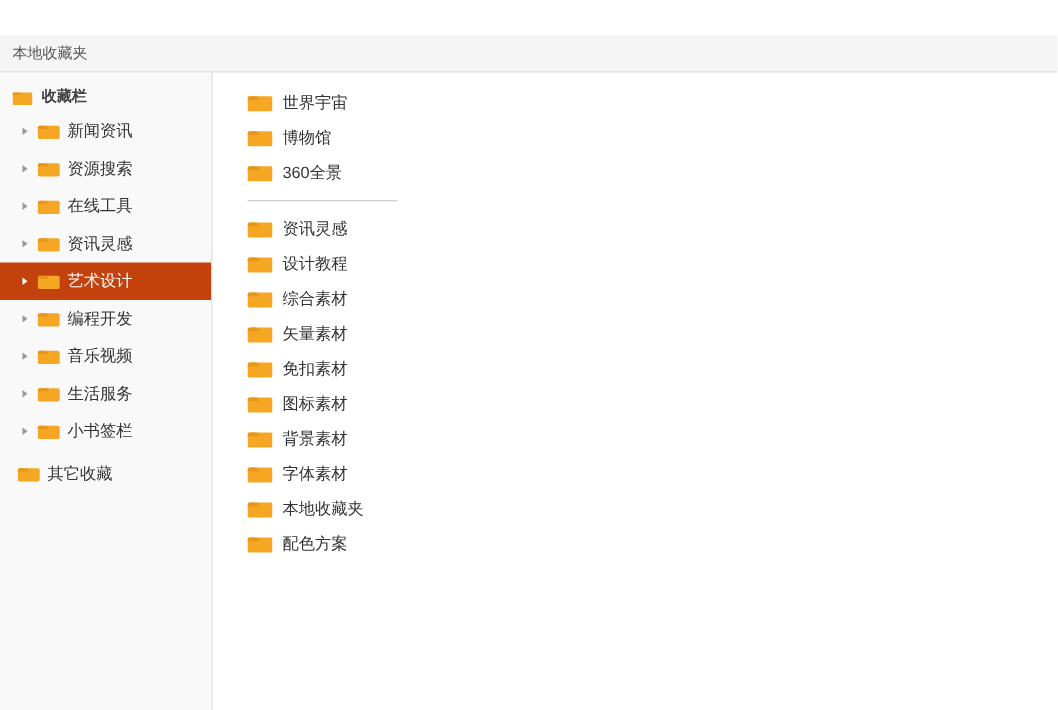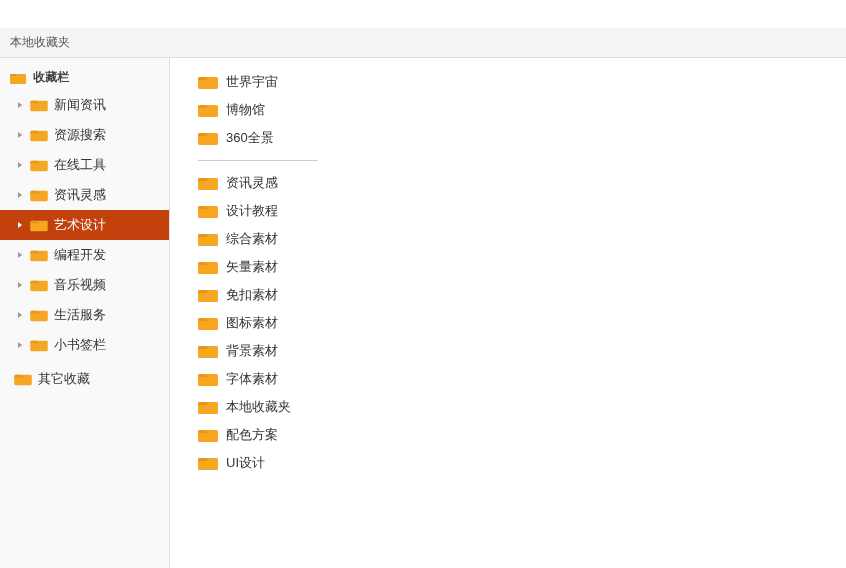--- a/index.html
+++ b/index.html
@@ -432,26 +432,17 @@
           </div>
           <div class="content-item">
             <span class="content-folder-icon">
               <svg viewBox="0 0 20 16" width="20" height="16" xmlns="http://www.w3.org/2000/svg">
       <rect x="0" y="3" width="20" height="12" rx="1.5" fill="#f5a623"></rect>
       <path d="M0 5 Q0 3 2.5 3 L7 3 Q8.5 3 9.5 5 L9.5 6 L0 6 Z" fill="#e8961a"></path>
     </svg>
             </span>
             <span class="content-item-label">配色方案</span>
           </div>
-          <div class="content-item">
-            <span class="content-folder-icon">
-              <svg viewBox="0 0 20 16" width="20" height="16" xmlns="http://www.w3.org/2000/svg">
-      <rect x="0" y="3" width="20" height="12" rx="1.5" fill="#f5a623"></rect>
-      <path d="M0 5 Q0 3 2.5 3 L7 3 Q8.5 3 9.5 5 L9.5 6 L0 6 Z" fill="#e8961a"></path>
-    </svg>
-            </span>
-            <span class="content-item-label">UI设计</span>
-          </div>
         </div>
       </div>
   </div>
 
 </div>
 
 </body></html>

